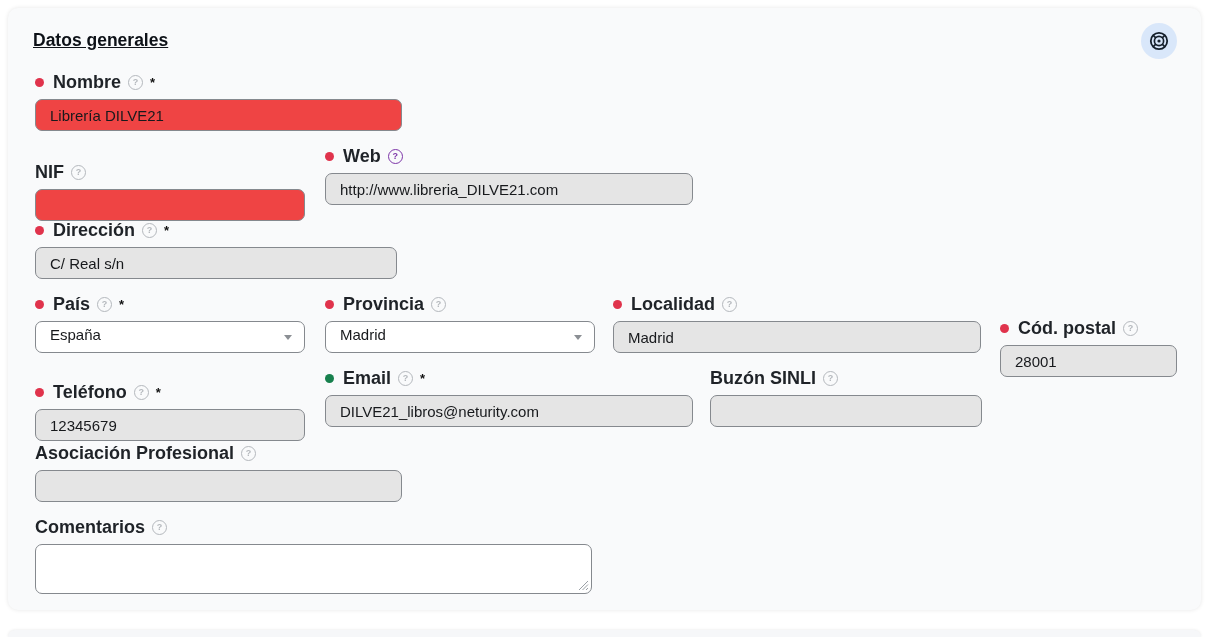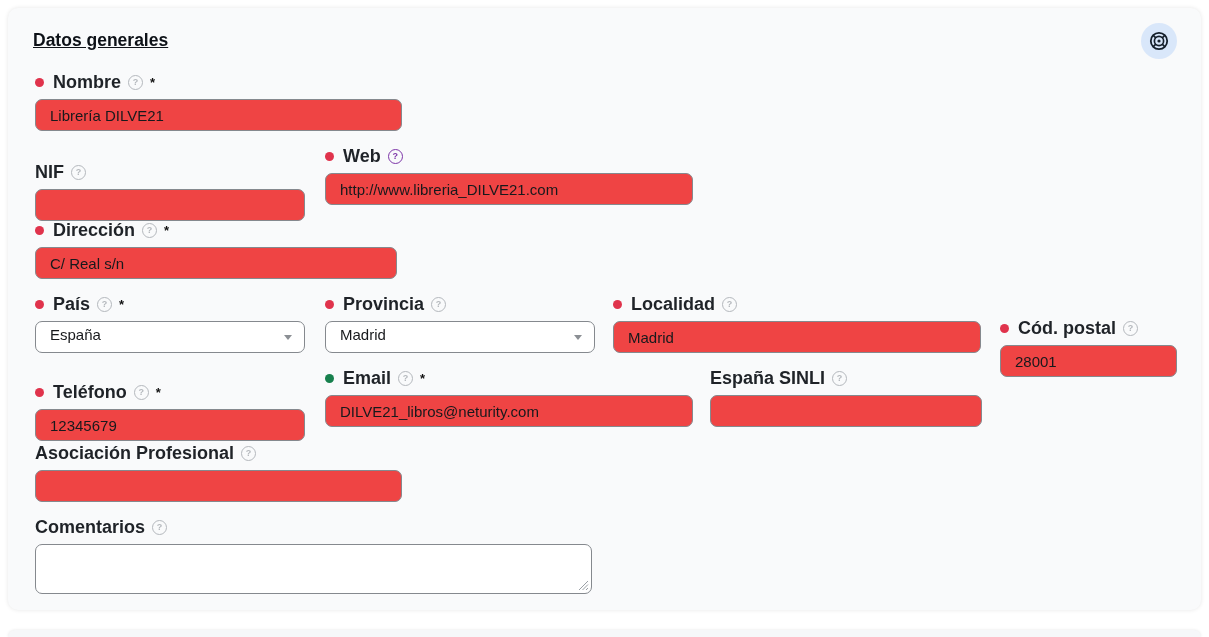--- a/index.html
+++ b/index.html
@@ -55,21 +55,21 @@
     line-height:1; cursor:pointer;
   }
   .help.purple { border-color:#7d35a8; color:#7d35a8; }
   .req {
     margin-left:7px; font-size:13px; font-weight:700; color:#111;
   }
   .tb {
     width:100%; height:32px;
     border:1px solid #85898e;
     border-radius:7px;
-    background:#ef4444;
+    background:#e5e5e5;
     padding:0 14px;
     font-family:"Liberation Sans", sans-serif;
     font-size:15px; color:#17191c;
     outline:none;
   }
   .tb:disabled, .tb.disabled {
     background:#ef4444; color:#17191c;
   }
   .select {
     position:relative;
@@ -231,21 +231,21 @@
       <span class="dot green"></span>
       <span class="lbl">Email</span>
       <span class="help">?</span>
       <span class="req">*</span>
     </div>
     <input class="tb" value="DILVE21_libros@neturity.com" style="">
   </div>
 
   <div class="field f-buzon">
     <div class="label-row">
-      <span class="lbl">España SINLI</span>
+      <span class="lbl">Buzón SINLI</span>
       <span class="help">?</span>
     </div>
     <input class="tb" value="" style="">
   </div>
 
   <div class="field f-asociacion">
     <div class="label-row">
       <span class="lbl">Asociación Profesional</span>
       <span class="help">?</span>
     </div>

